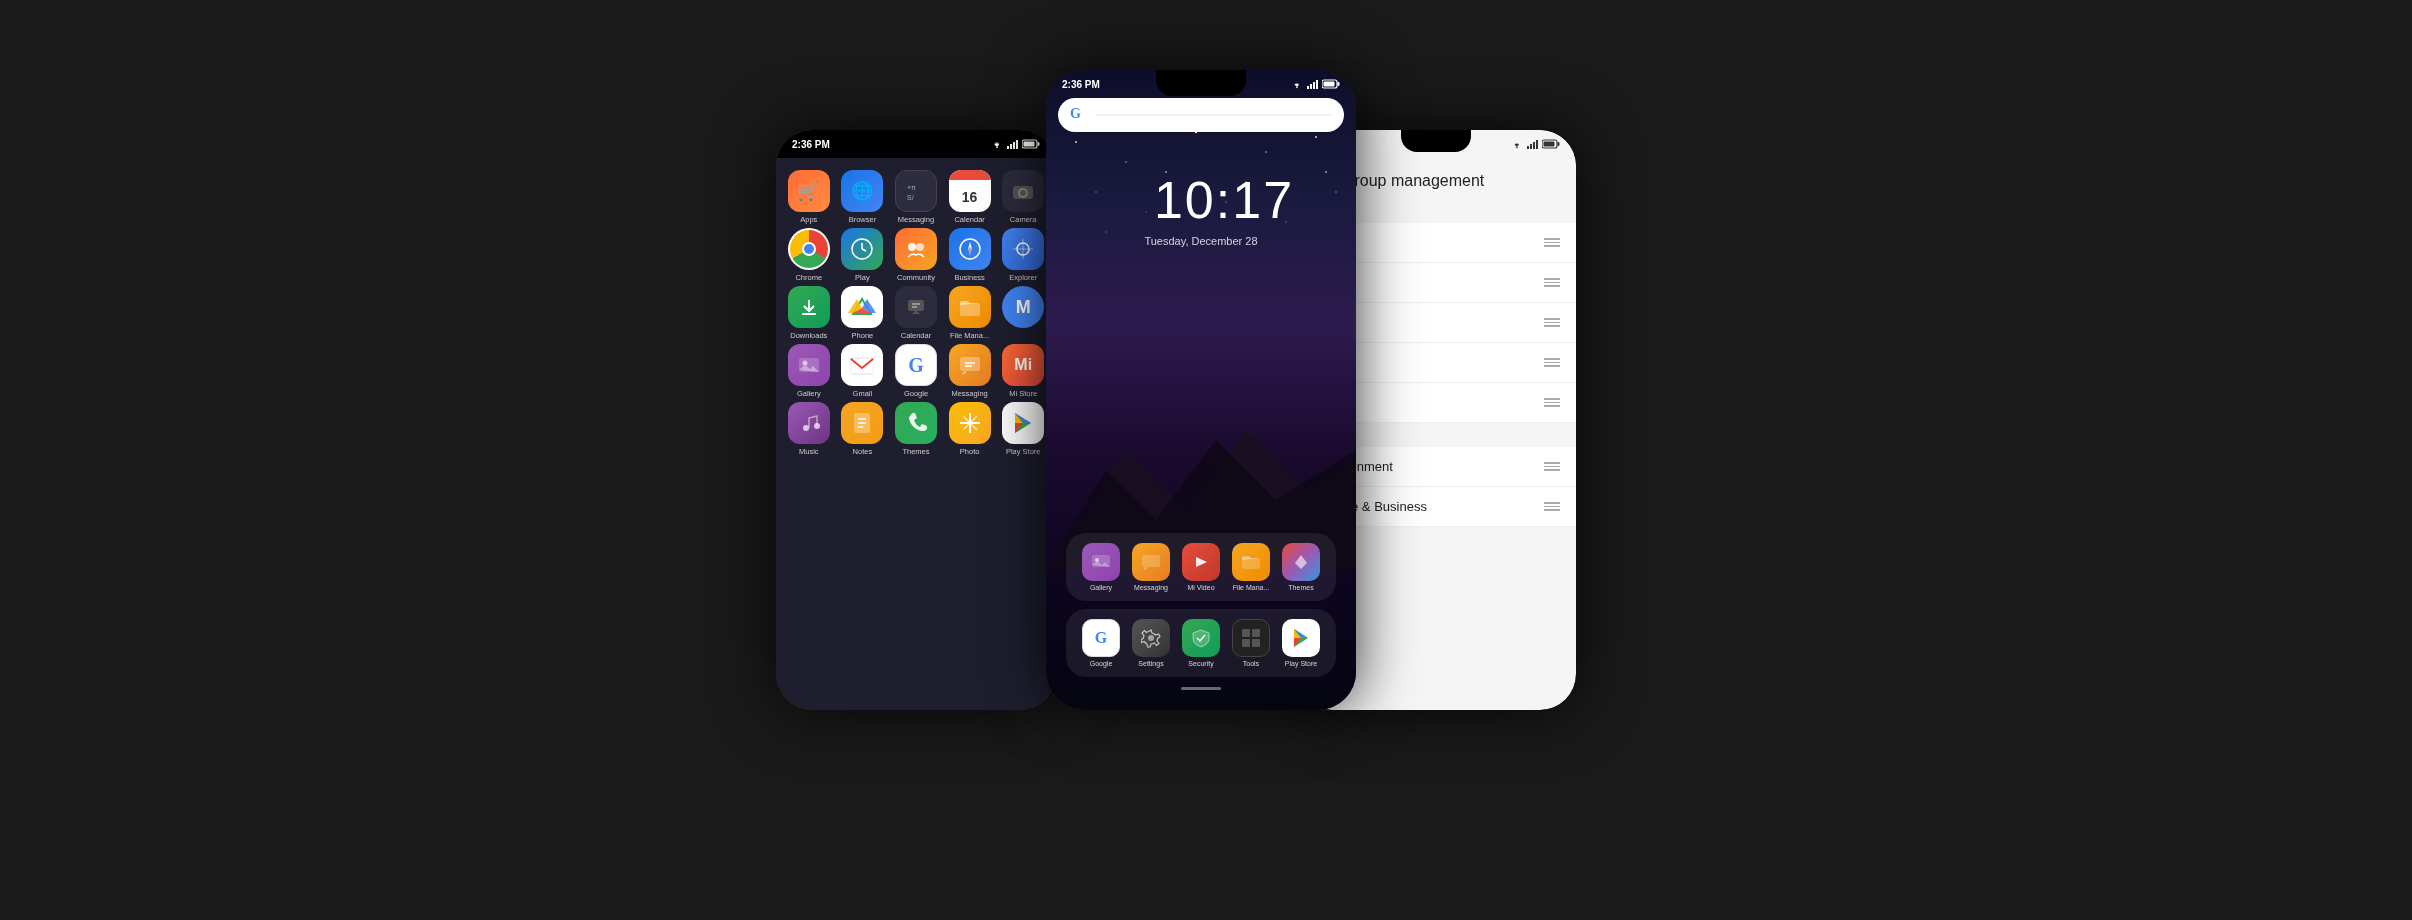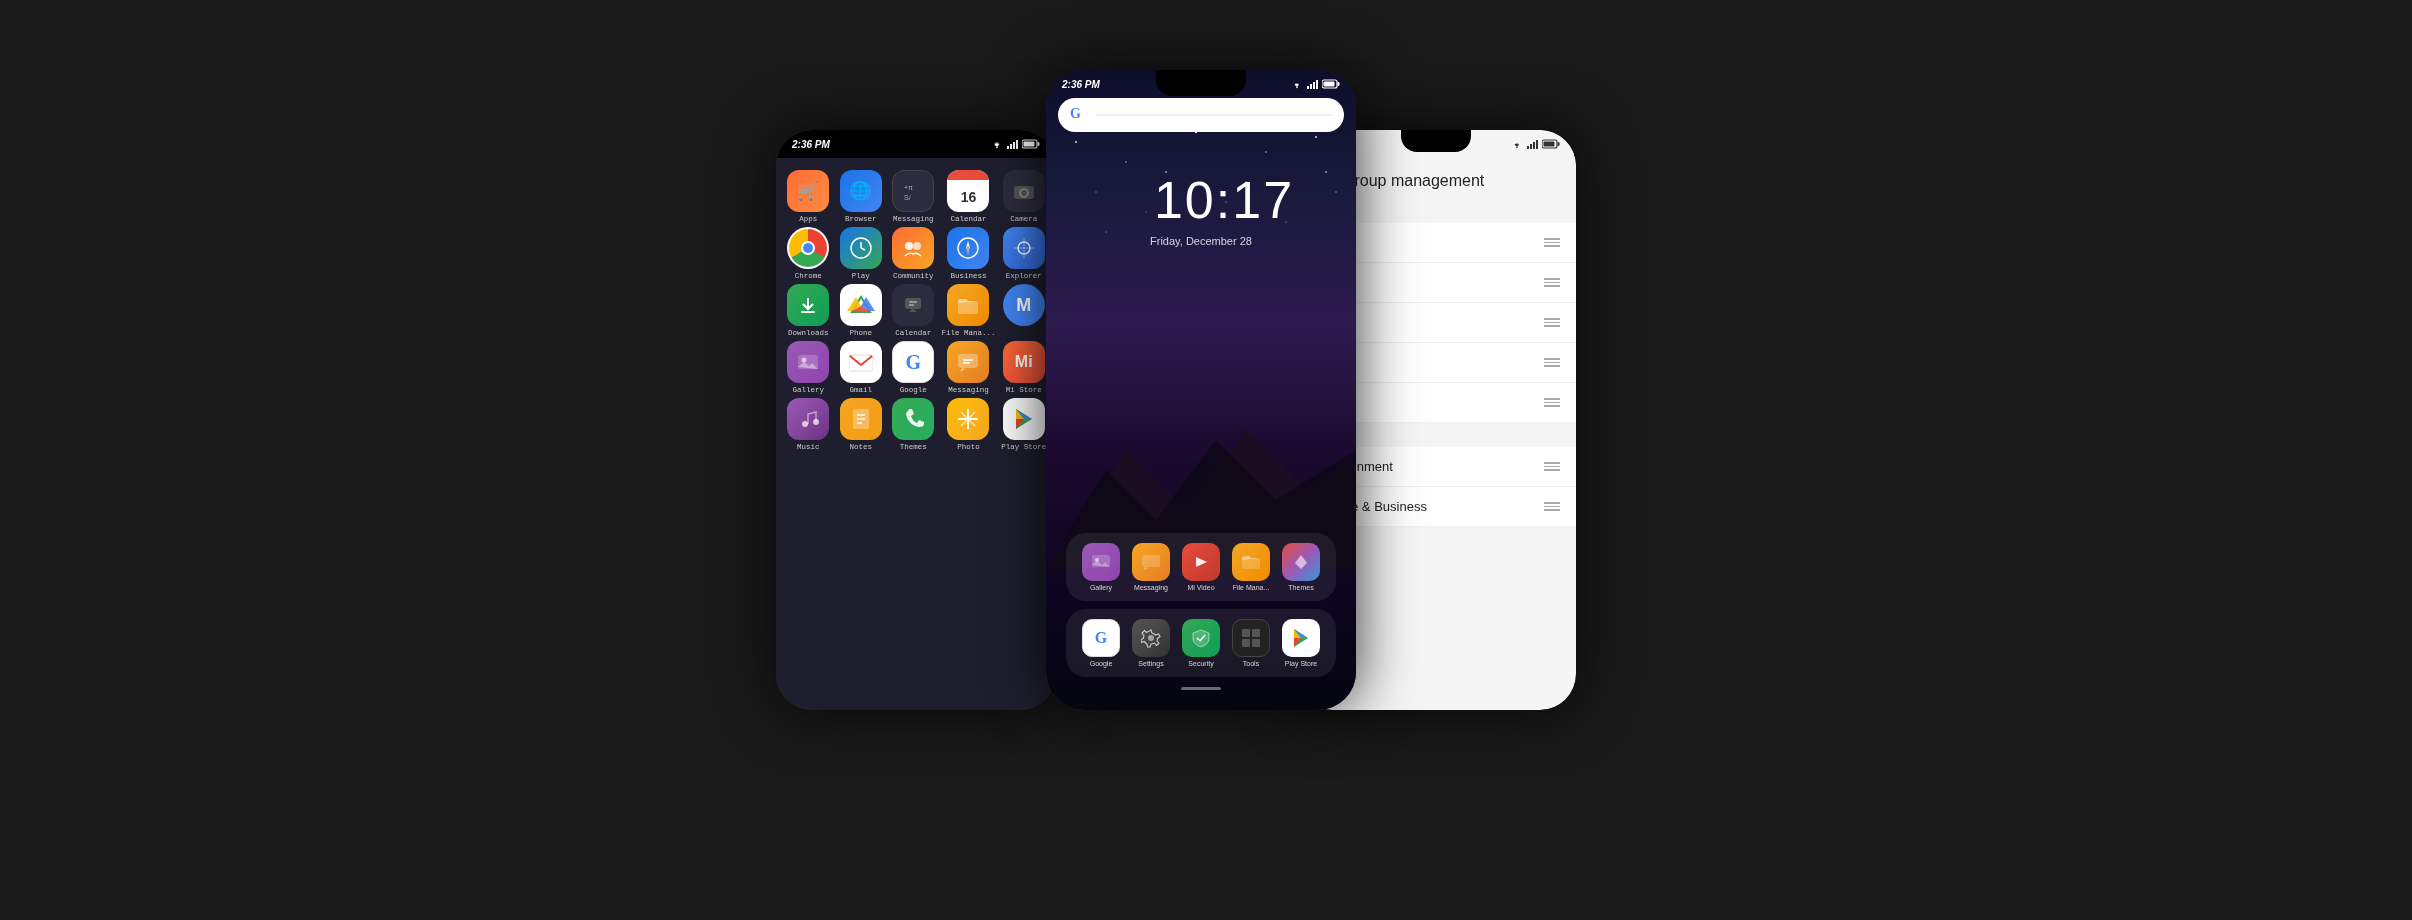--- a/index.html
+++ b/index.html
@@ -75,21 +75,20 @@
     .status-bar {
       width: 100%;
       height: 28px;
       background: #000;
       display: flex;
       align-items: center;
       justify-content: space-between;
       padding: 0 16px;
       position: relative;
       z-index: 10;
-      font-style: italic;
     }
 
     .status-bar.dark { background: #0a0a1a; }
 
     .status-time {
       font-size: 10px;
       color: #fff;
       font-weight: 600;
     }
 
@@ -148,21 +147,20 @@
       font-size: 18px;
       position: relative;
       overflow: hidden;
     }
 
     .app-label {
       font-size: 7.5px;
       color: #ccc;
       text-align: center;
       white-space: nowrap;
-      font-family: Liberation Mono, monospace;
     }
 
     
     .icon-appstore { background: linear-gradient(135deg, #ff6b35, #ff8c42); }
     .icon-browser { background: linear-gradient(135deg, #1a73e8, #4285f4); }
     .icon-calculator { background: #2c2c3e; border: 1px solid #444; }
     .icon-camera { background: #2c2c3e; }
 
     
     .center-screen {
@@ -678,21 +676,21 @@
           </svg>
         </div>
       </div>
 
       <div class="google-bar">
         <span class="google-g" style="font-size:14px;font-weight:bold;color:#4285f4;font-family:serif;">G</span>
         <div style="flex:1;height:2px;background:#f0f0f0;"></div>
       </div>
 
       <div class="lockscreen-time">10:17</div>
-      <div class="lockscreen-date">Friday, December 28</div>
+      <div class="lockscreen-date">Tuesday, December 28</div>
 
       <div class="lockscreen-dock">
 
         <div class="dock-apps">
           <div class="dock-app-item">
             <div class="dock-icon" style="background:linear-gradient(135deg,#9b59b6,#8e44ad);">
               <svg width="20" height="18" viewBox="0 0 20 18">
                 <rect x="1" y="2" width="18" height="12" rx="2" fill="rgba(255,255,255,0.2)"></rect>
                 <circle cx="6" cy="7" r="2" fill="rgba(255,255,255,0.6)"></circle>
                 <path d="M1 12 L6 8 L11 12 L14 9 L19 14" fill="rgba(255,255,255,0.3)"></path>

